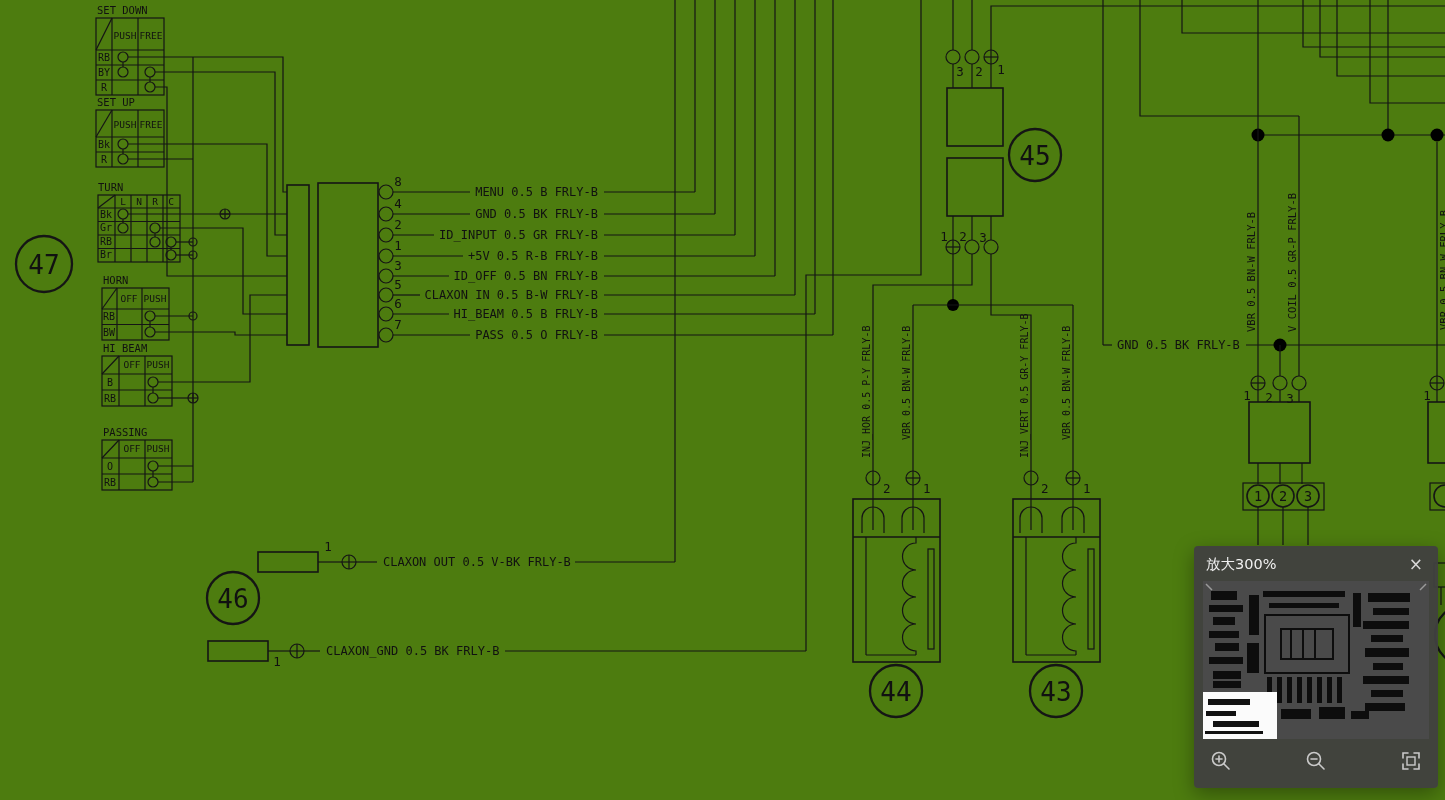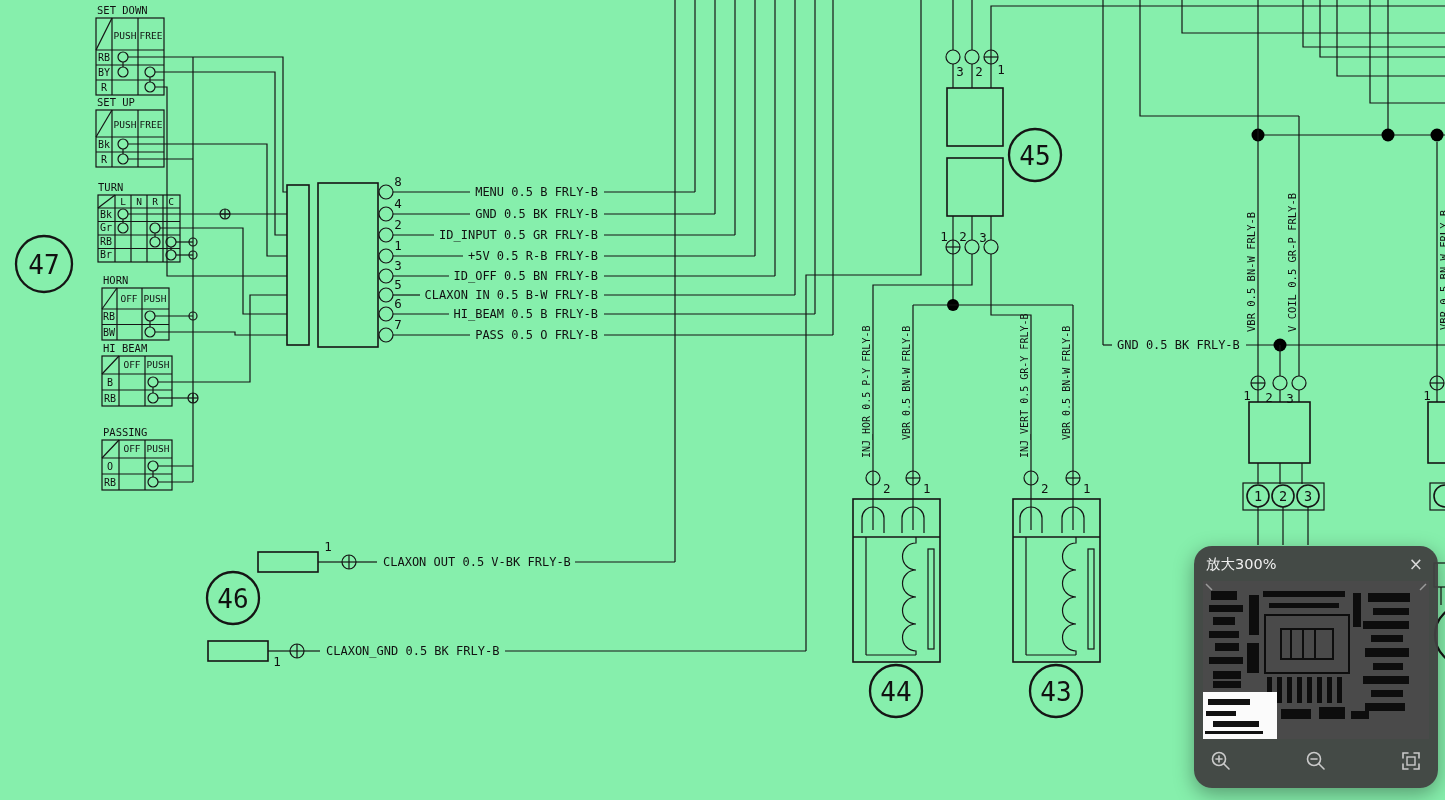--- a/index.html
+++ b/index.html
@@ -1,37 +1,37 @@
 <!DOCTYPE html>
 <html><head>
 <meta charset="utf-8">
 <style>
   html,body{margin:0;padding:0;background:#fff;}
-  .stage{position:relative;width:1445px;height:800px;background:#86efac;overflow:hidden;
+  .stage{position:relative;width:1445px;height:800px;background:#4d7c0f;overflow:hidden;
          font-family:"DejaVu Sans Mono",monospace;}
   svg.schematic{position:absolute;left:0;top:0;}
   .schematic line,.schematic rect,.schematic circle,.schematic path,.schematic polyline{
       stroke:#151515;fill:none;stroke-width:1.2;}
   .schematic .w2{stroke-width:1.6;}
   .schematic .co{stroke-width:2.3;}
   .schematic .dot{fill:#000;stroke:none;}
   .schematic text{stroke:none;fill:#111;font-family:"DejaVu Sans Mono",monospace;}
   .tt{font-size:10.5px;}
   .tc{font-size:10px;}
   .th{font-size:9.5px;}
   .wl{font-size:12px;}
   .pn{font-size:12.5px;}
   .vl{font-size:10px;}
   .vr{font-size:10.5px;}
   .sd{font-size:13.5px;}
   .bg{font-size:22px;}
   .cn{font-size:26px;font-family:"Liberation Sans",sans-serif;}
   
   .panel{position:absolute;left:1194px;top:546px;width:244px;height:242px;box-sizing:border-box;
-         background:rgba(64,64,64,0.95);border-radius:18px;color:#e8e8e8;
+         background:rgba(64,64,64,0.95);border-radius:4px;color:#e8e8e8;
          box-shadow:0 6px 20px rgba(0,0,0,.35);font-family:"DejaVu Sans","Liberation Sans",sans-serif;}
   .panel-head{display:flex;justify-content:space-between;align-items:center;padding:9px 12px 5px 12px;}
   .panel-title{font-size:14.5px;color:#efefef;}
   .panel-close{background:none;border:none;color:#d8d8d8;font-size:17px;line-height:1;
                padding:0 3px;cursor:pointer;font-family:inherit;}
   .minimap{position:relative;margin:2px auto 0 auto;width:226px;height:158px;background:#4a4a4a;overflow:hidden;}
   .viewport{position:absolute;left:0;bottom:0;width:74px;height:47px;background:#fbfbfb;}
   .panel-foot{display:flex;justify-content:space-between;align-items:center;padding:11px 16px 0 16px;}
   .panel-foot button{background:none;border:none;padding:0;cursor:pointer;line-height:0;}
 </style>

